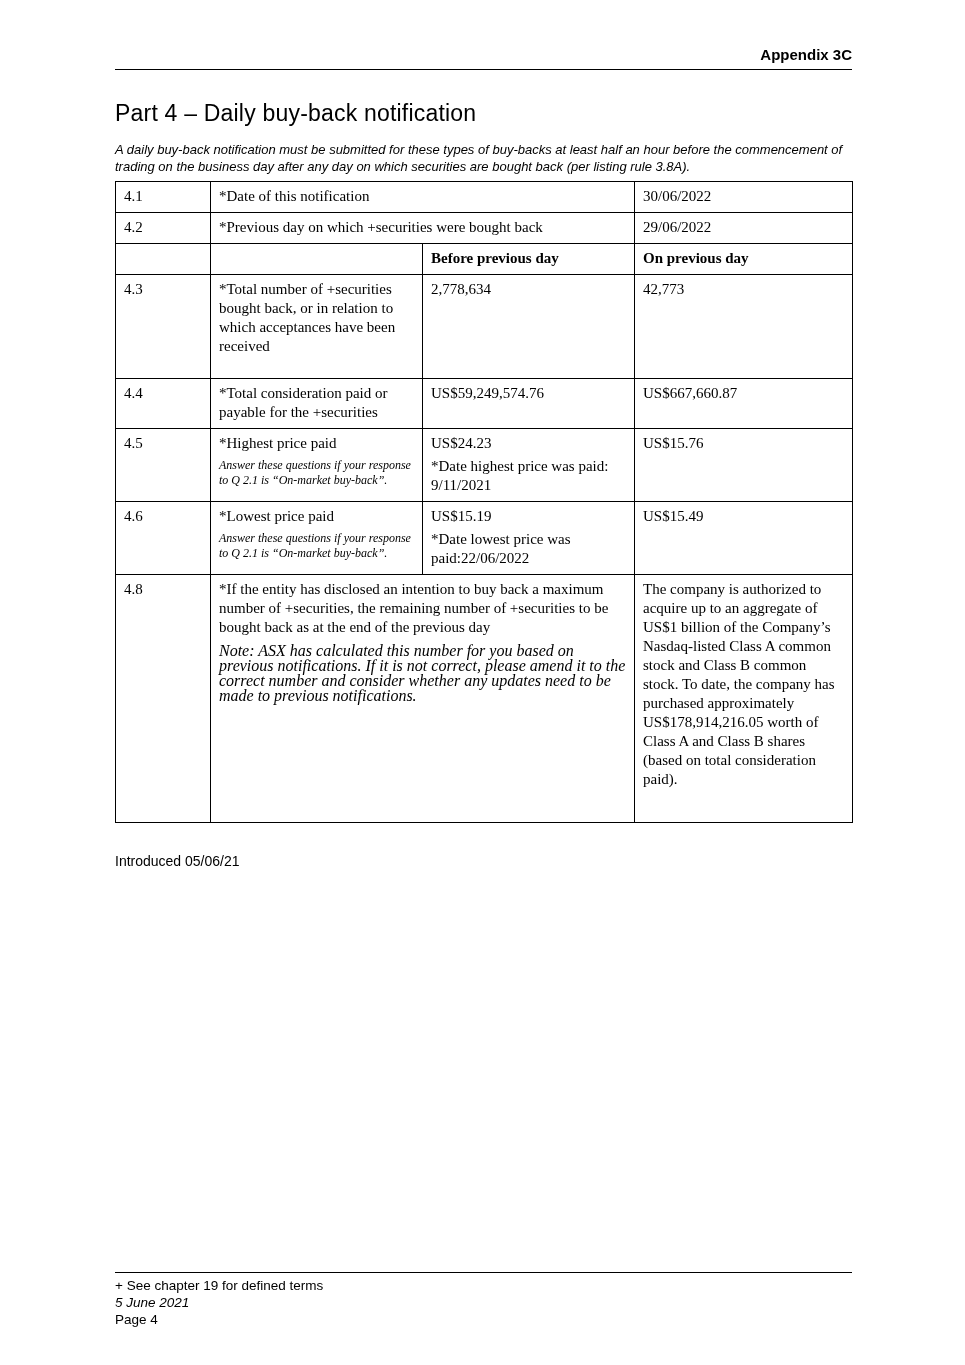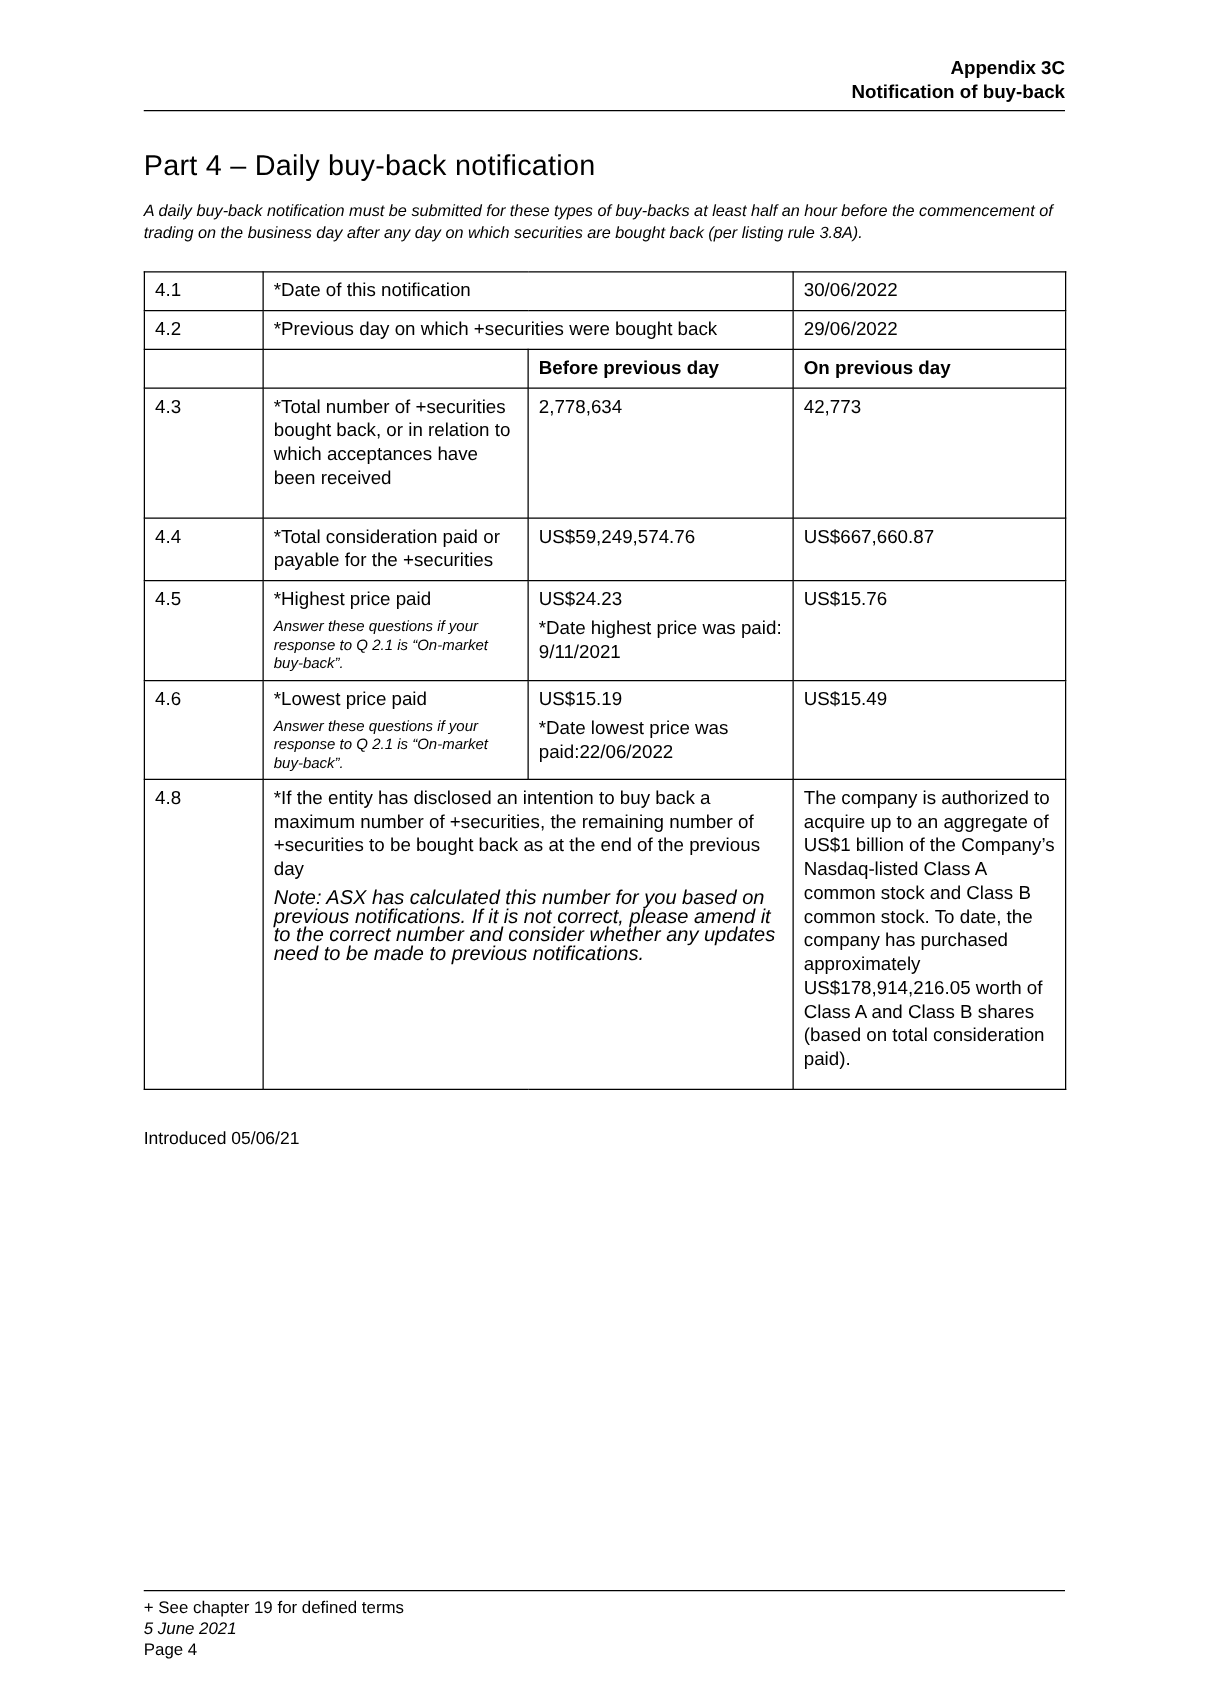--- a/index.html
+++ b/index.html
@@ -42,24 +42,25 @@
   
   .intro {
     margin-top: 15px;
     font-size: 13px;
     font-style: italic;
     line-height: 16.5px;
   }
   .intro p + p { margin-top: 6px; margin-left: 20px; }
   
   table.buyback {
-    margin-top: 23px;
+    margin-top: 6px;
     border-collapse: collapse;
     width: 100%;
     table-layout: fixed;
+    font-family: Liberation Serif, serif;
   }
   table.buyback td, table.buyback th {
     border: 1px solid #000;
     vertical-align: top;
     padding: 5px 8px 6px 8px;
     font-size: 15px;
     line-height: 19px;
     text-align: left;
     font-weight: normal;
   }
@@ -104,21 +105,20 @@
   }
   .footer-date { font-style: italic; }
 </style>
 </head>
 <body>
 
 <div class="page">
 
   <div class="doc-header">
     <div>Appendix 3C</div>
-    <div>Notification of buy-back</div>
   </div>
   <hr class="header-rule">
 
   <h1 class="part-title">Part 4 – Daily buy-back notification</h1>
 
   <div class="intro">
     <p>A daily buy-back notification must be submitted for these types of buy-backs at least half an hour before the commencement of trading on the business day after any day on which securities are bought back (per listing rule 3.8A).</p>
   </div>
 
   <table class="buyback">

